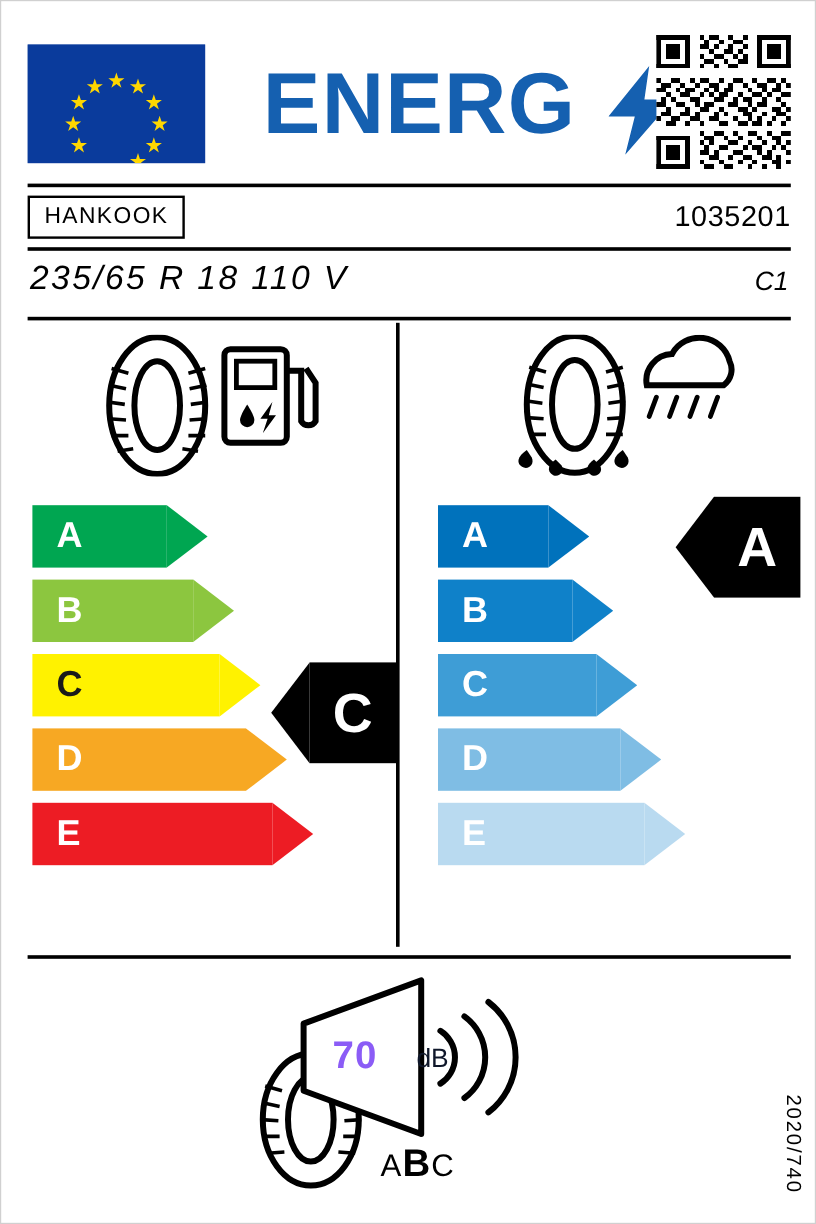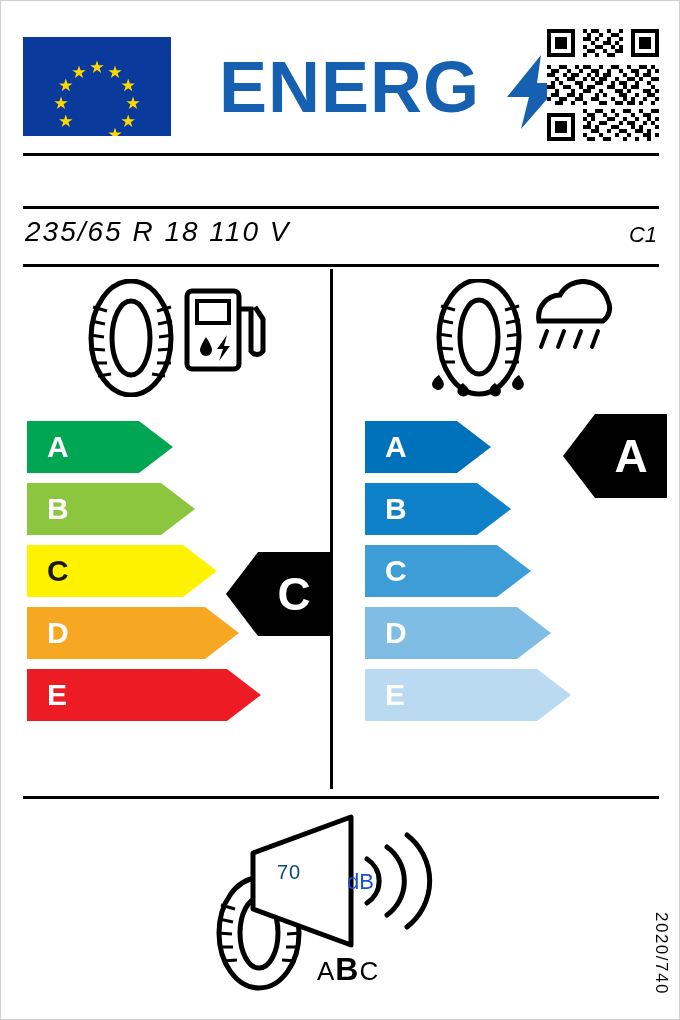--- a/index.html
+++ b/index.html
@@ -229,31 +229,31 @@
     position: absolute;
     left: 200px;
     top: 812px;
     width: 280px;
     height: 180px;
   }
   .noise-db {
     position: absolute;
     left: 76px;
     top: 48px;
-    font-size: 20px;
-    font-weight: normal;
-    color: #0c4a6e;
+    font-size: 32px;
+    font-weight: bold;
+    color: #8b5cf6;
     letter-spacing: 1px;
   }
   .noise-unit {
     position: absolute;
     left: 146px;
     top: 56px;
     font-size: 22px;
-    color: #1d4ed8;
+    color: #0f172a;
   }
   .noise-classes {
     position: absolute;
     left: 116px;
     top: 138px;
     font-size: 26px;
     color: #000;
     letter-spacing: 1px;
   }
   .noise-classes b { font-size: 32px; font-weight: bold; }
@@ -476,20 +476,24 @@
           <rect x="19" y="27" width="1" height="1"></rect>
             <rect x="22" y="27" width="1" height="1"></rect>
           <rect x="25" y="27" width="1" height="1"></rect>
         </g>
       </svg>
     </div>
   </div>
 
   <div class="hr hr-1"></div>
 
+  <div class="brand-row">
+    <div class="brand-box">HANKOOK</div>
+    <div class="sku">1035201</div>
+  </div>
 
   <div class="hr hr-2"></div>
 
   <div class="size-row">
     <div class="tyre-size">235/65 R 18 110 V</div>
     <div class="tyre-class">C1</div>
   </div>
 
   <div class="hr hr-3"></div>
 

